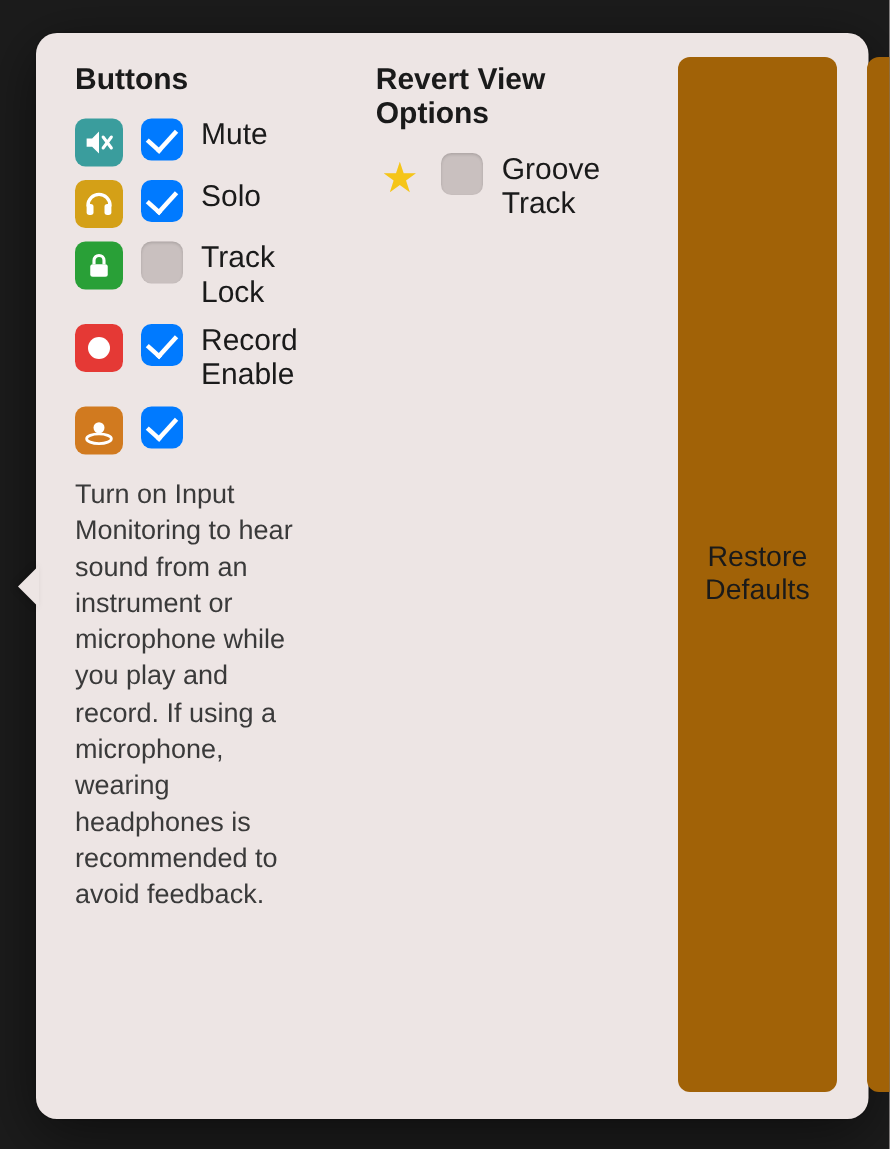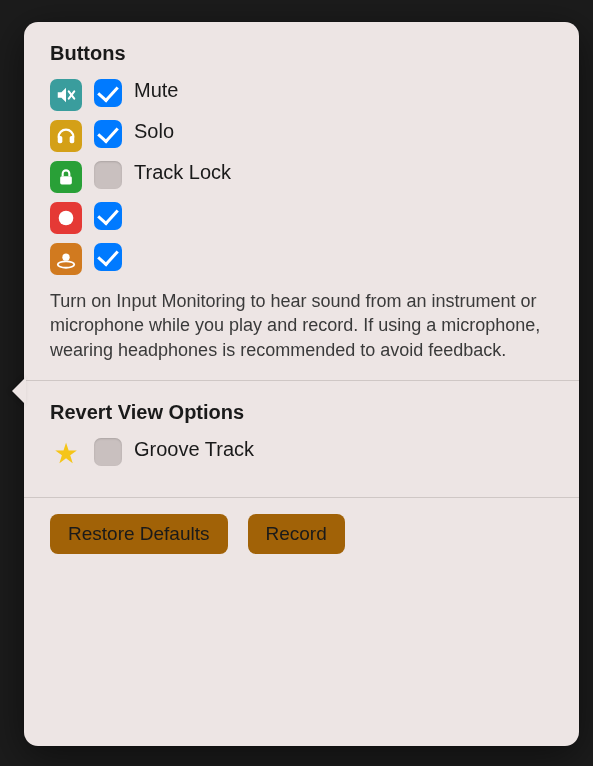--- a/index.html
+++ b/index.html
@@ -15,21 +15,21 @@
       position: absolute;
       top: 22px;
       left: 24px;
       right: 14px;
       bottom: 20px;
       background: #ede5e4;
       border-radius: 14px;
       box-shadow: 0 10px 40px rgba(0,0,0,0.5), 0 0 0 1px rgba(0,0,0,0.08);
       padding: 0;
       display: flex;
-      flex-direction: column;
+      flex-direction: row;
     }
     .popover-arrow {
       position: absolute;
       left: -12px;
       top: 355px;
       width: 0;
       height: 0;
       border-top: 14px solid transparent;
       border-bottom: 14px solid transparent;
       border-right: 14px solid #ede5e4;
@@ -177,20 +177,21 @@
       <div class="option-label">Track Lock</div>
     </div>
 
     <div class="option-row">
       <div class="icon-box icon-record">
         <svg width="22" height="22" viewBox="0 0 24 24" fill="none">
           <circle cx="12" cy="12" r="8" fill="white"></circle>
         </svg>
       </div>
       <div class="checkbox checked"></div>
+      <div class="option-label">Record Enable</div>
     </div>
 
     <div class="option-row">
       <div class="icon-box icon-input">
         <svg width="22" height="22" viewBox="0 0 24 24" fill="none">
           <ellipse cx="12" cy="18" rx="9" ry="3.5" fill="none" stroke="white" stroke-width="2"></ellipse>
           <circle cx="12" cy="10" r="4" fill="white"></circle>
         </svg>
       </div>
       <div class="checkbox checked"></div>

